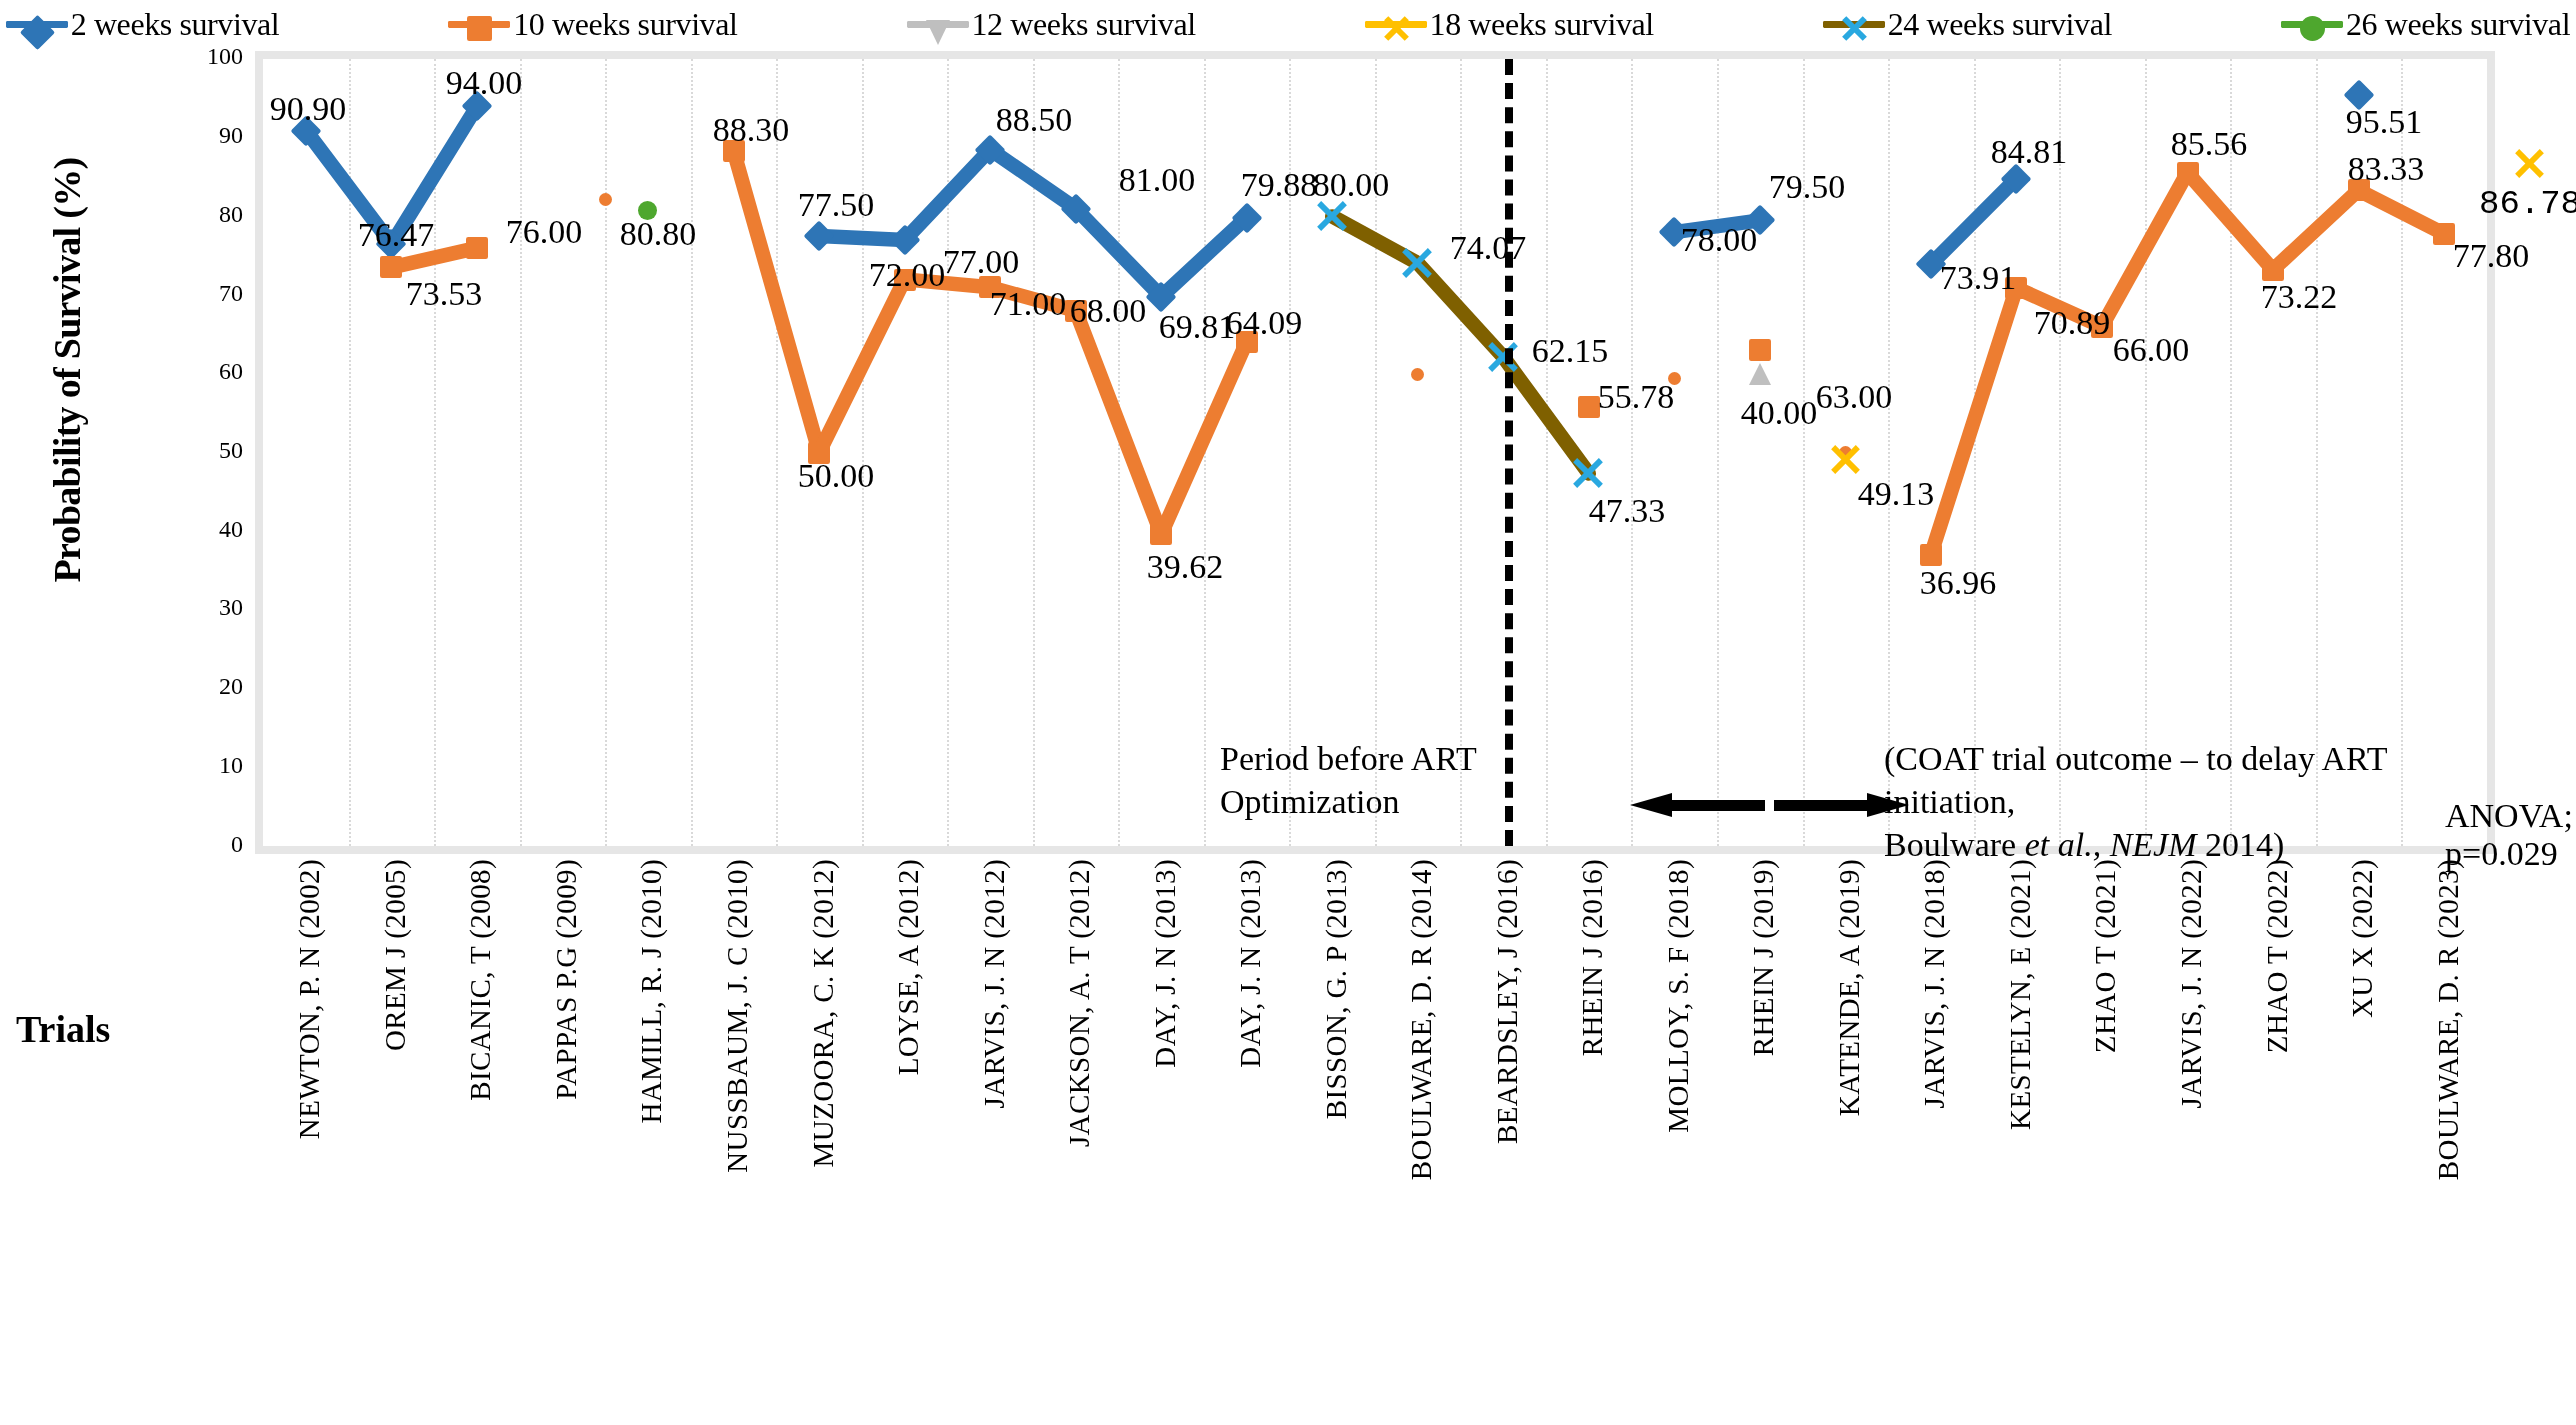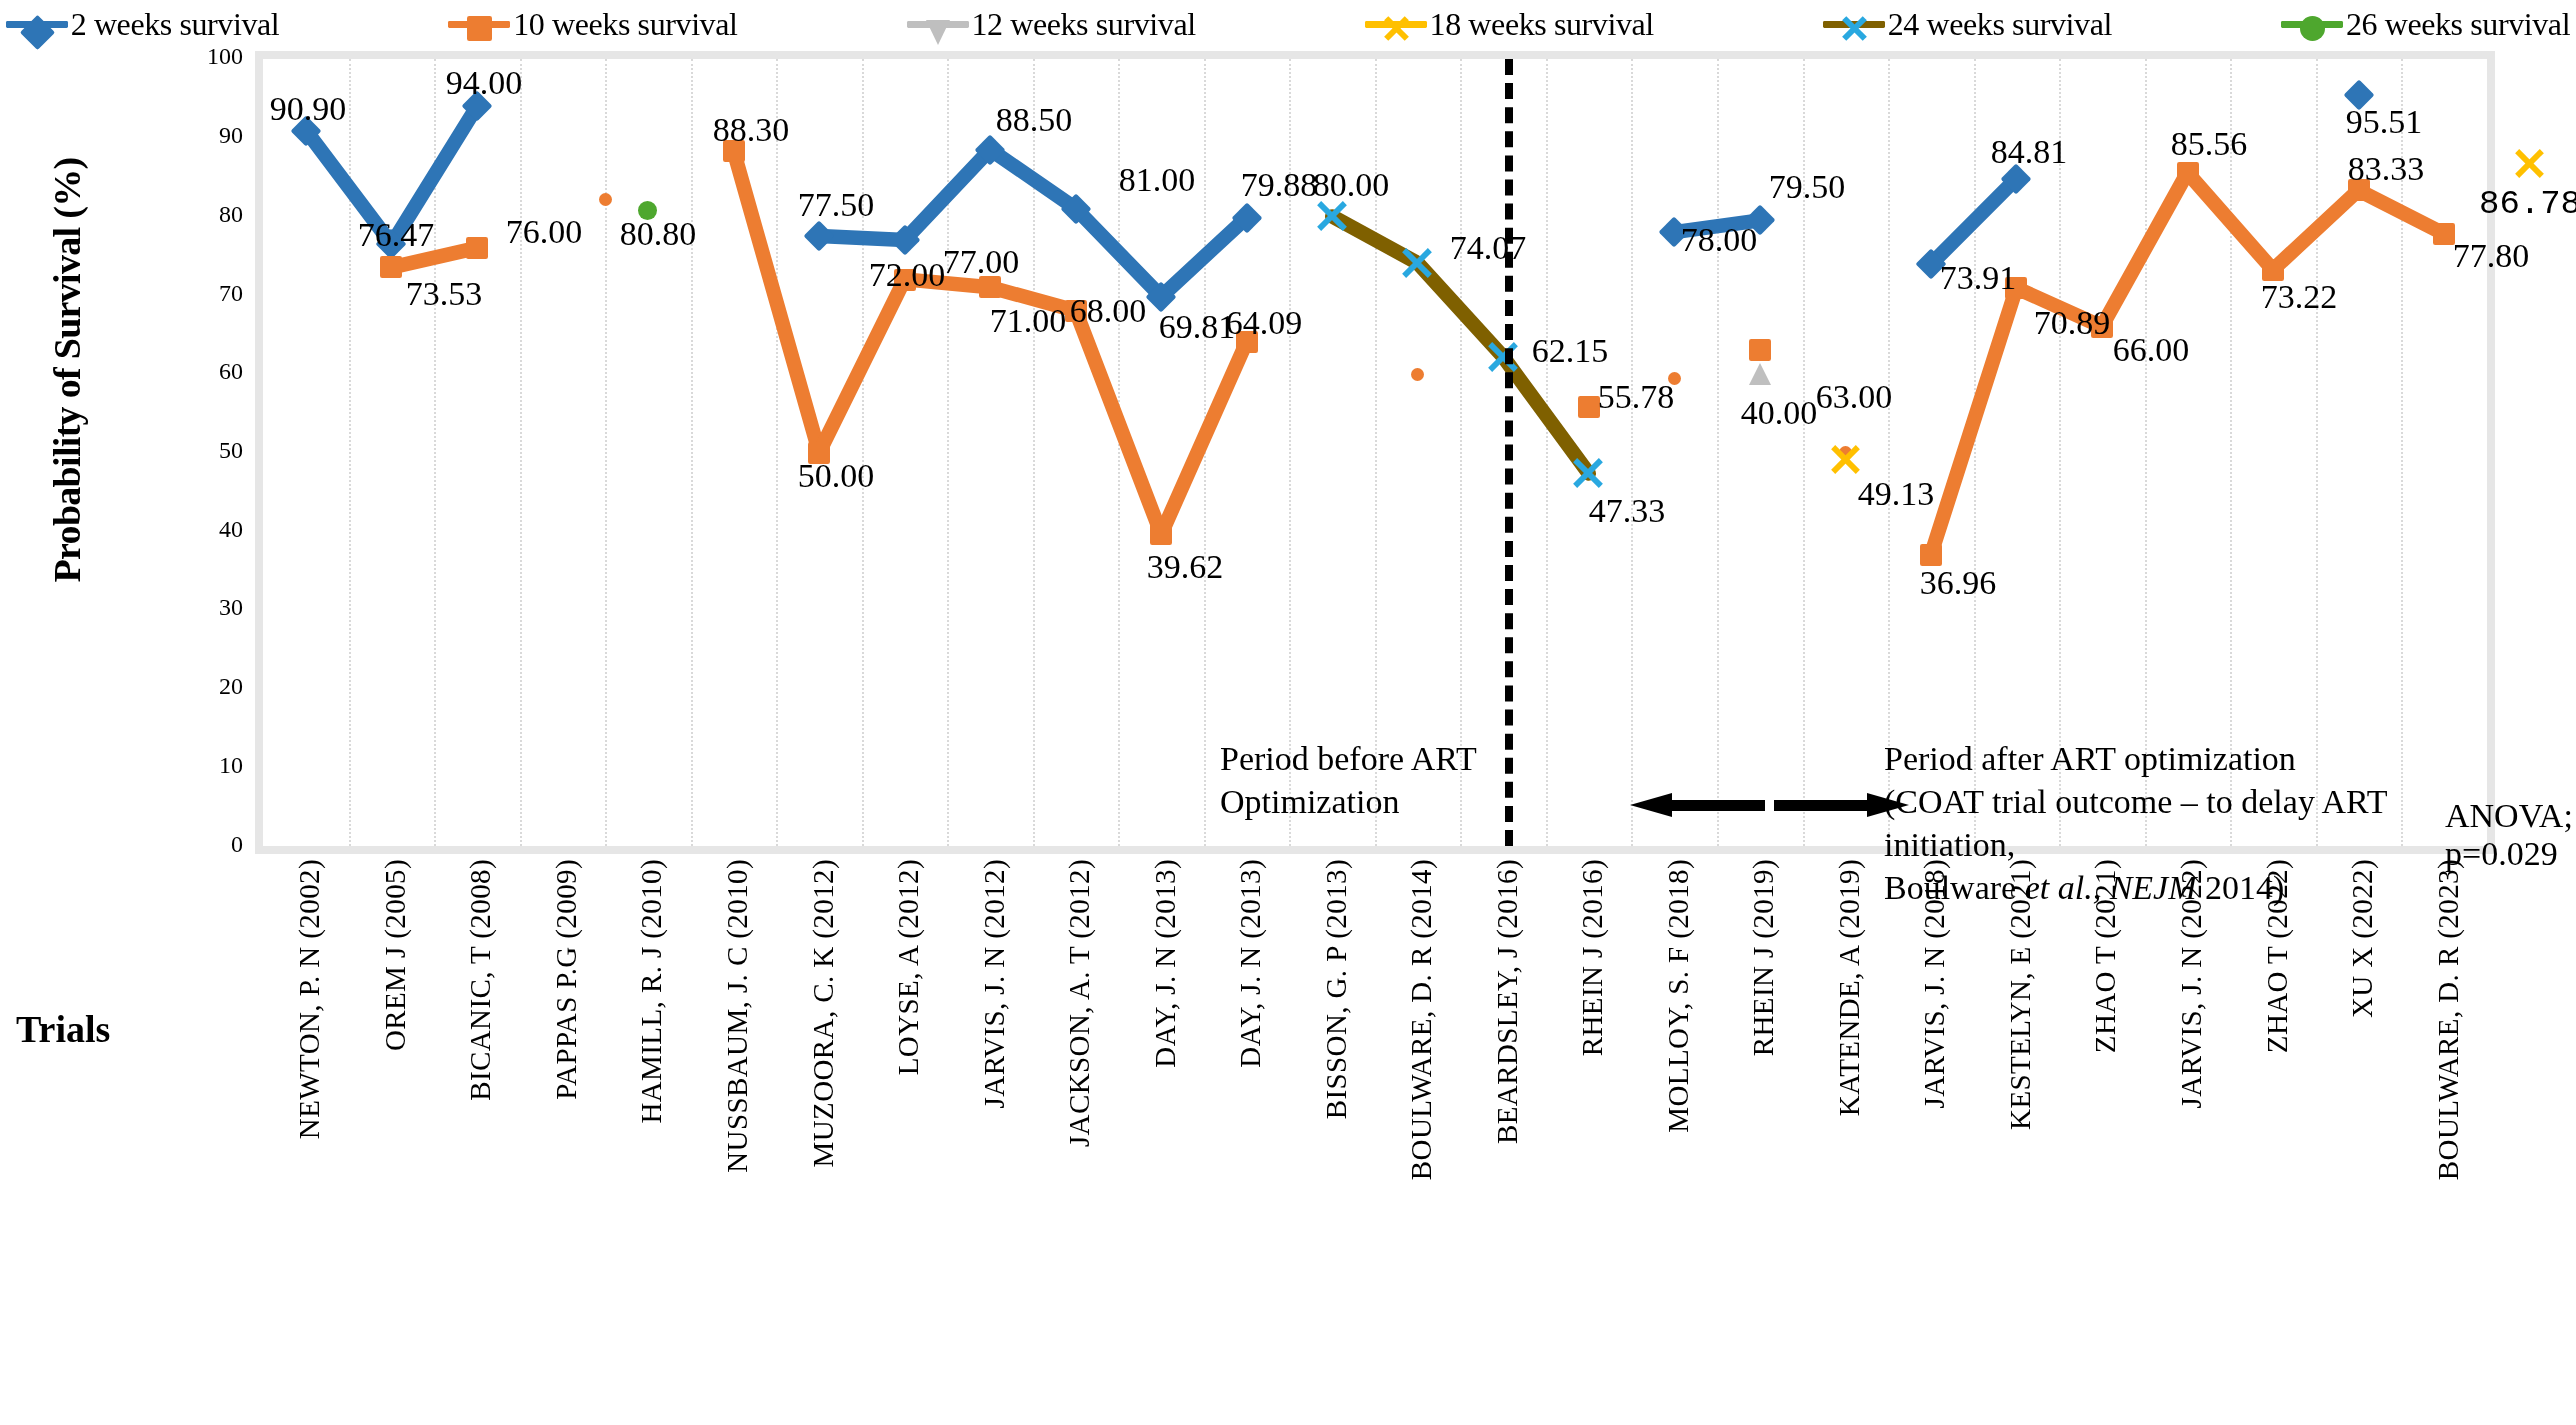--- a/index.html
+++ b/index.html
@@ -265,21 +265,21 @@
         <div class="dlabel" style="left: 221px; top: 23.6px;">94.00</div>
         <div class="dlabel" style="left: 133px; top: 176px;">76.47</div>
         <div class="dlabel" style="left: 181px; top: 235px;">73.53</div>
         <div class="dlabel" style="left: 281px; top: 173px;">76.00</div>
         <div class="dlabel" style="left: 395px; top: 175px;">80.80</div>
         <div class="dlabel" style="left: 488px; top: 71px;">88.30</div>
         <div class="dlabel" style="left: 573px; top: 417px;">50.00</div>
         <div class="dlabel" style="left: 573px; top: 146px;">77.50</div>
         <div class="dlabel" style="left: 644px; top: 216px;">72.00</div>
         <div class="dlabel" style="left: 718px; top: 203px;">77.00</div>
-        <div class="dlabel" style="left: 765px; top: 262px;">71.00</div>
+        <div class="dlabel" style="left: 765px; top: 245px;">71.00</div>
         <div class="dlabel" style="left: 771px; top: 61px;">88.50</div>
         <div class="dlabel" style="left: 845px; top: 252px;">68.00</div>
         <div class="dlabel" style="left: 894px; top: 121px;">81.00</div>
         <div class="dlabel" style="left: 922px; top: 508px;">39.62</div>
         <div class="dlabel" style="left: 934px; top: 268px;">69.81</div>
         <div class="dlabel" style="left: 1001px; top: 264px;">64.09</div>
         <div class="dlabel" style="left: 1016px; top: 126px;">79.88</div>
         <div class="dlabel" style="left: 1088px; top: 126px;">80.00</div>
         <div class="dlabel" style="left: 1225px; top: 189px;">74.07</div>
         <div class="dlabel" style="left: 1307px; top: 292px;">62.15</div>
@@ -303,21 +303,20 @@
         <div class="dlabel" style="left: 2267px; top: 145px; font-family: Liberation Mono, monospace;">86.78</div>
       </div>
     <div id="divider" style="left: 1242px;"></div>
 
     <div class="annot" id="annot-before">
       <div>Period before ART</div>
       <div>Optimization</div>
     </div>
 
     <div class="annot" id="annot-after">
-      <div>Period after ART optimization</div>
       <div>(COAT trial outcome – to delay ART initiation,</div>
       <div><span>Boulware </span><span class="ital">et al., NEJM</span><span> 2014)</span></div>
     </div>
 
     <div class="arrow" id="arrow-left">
         <span class="head"></span>
         <span class="shaft"></span>
       </div>
     <div class="arrow" id="arrow-right">
         <span class="shaft"></span>

